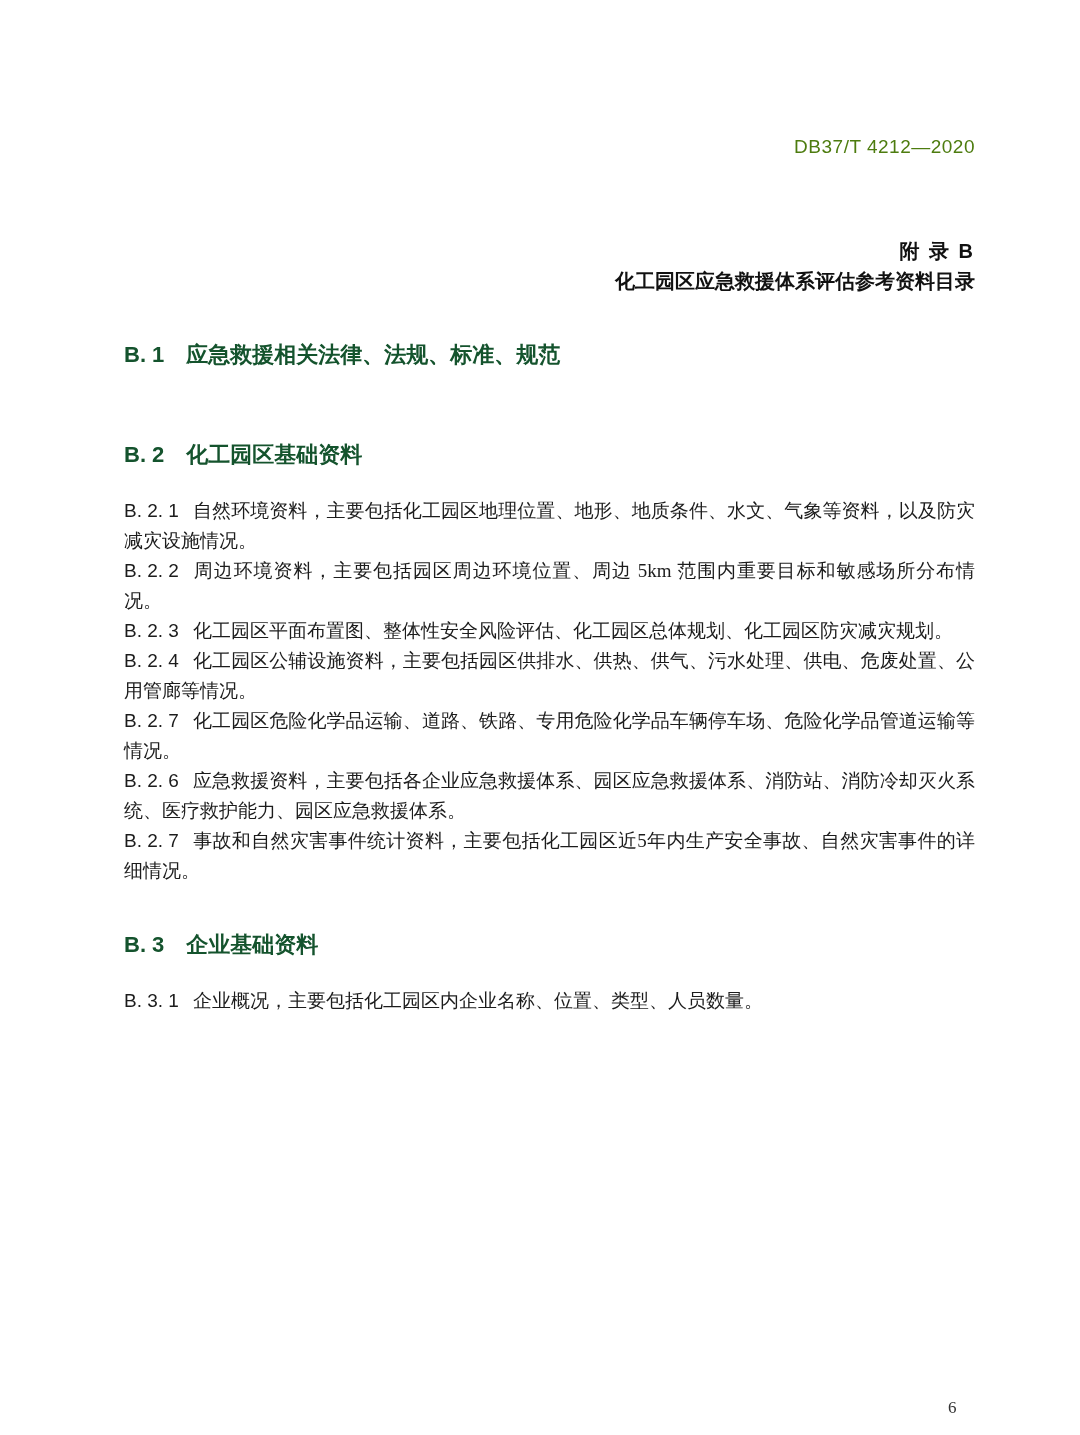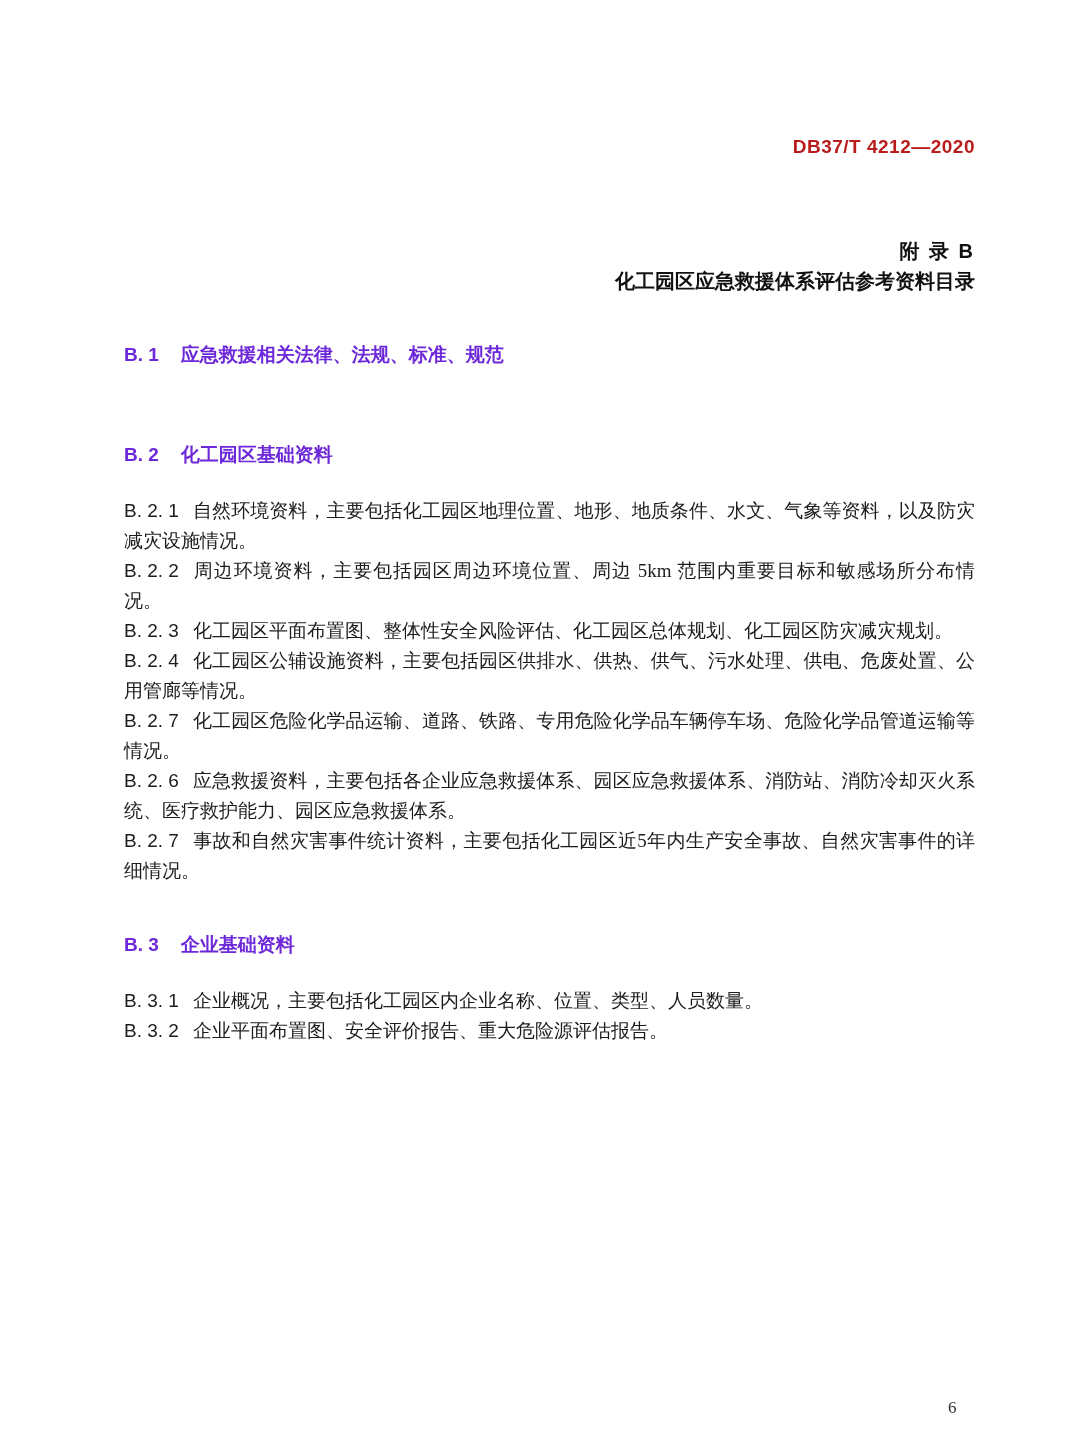--- a/index.html
+++ b/index.html
@@ -14,41 +14,41 @@
     overflow: hidden;
   }
   .content {
     padding: 0 105px 0 124px;
   }
   .doc-header {
     margin-top: 136px;
     text-align: right;
     font-family: "Liberation Sans", sans-serif;
     font-size: 19px;
-    font-weight: 700;
+    font-weight: 400;
     letter-spacing: 0.5px;
-    color: #b91c1c;
+    color: #4d7c0f;
   }
   .title-block {
     margin-top: 78px;
     text-align: right;
     font-family: "Liberation Sans", sans-serif;
     font-weight: bold;
     color: #111;
   }
   .title-line { font-size: 20px; line-height: 30px; }
   .title-line.appendix { letter-spacing: 2px; }
   .section-heading {
     margin-top: 26px;
     margin-bottom: 26px;
     font-family: "Liberation Sans", sans-serif;
     font-weight: bold;
-    font-size: 19px;
+    font-size: 22px;
     line-height: 30px;
-    color: #6d28d9;
+    color: #14532d;
   }
   .section-heading .sec-num {
     display: inline-block;
     margin-right: 22px;
   }
   .item {
     font-size: 19px;
     line-height: 30px;
     text-align: justify;
     color: #1c1c1c;
@@ -120,23 +120,20 @@
 
     <div class="spacer-lg"></div>
 
     <div class="section-heading">
       <span class="sec-num">B. 3</span><span>企业基础资料</span>
     </div>
 
     <p class="item">
       <span class="item-num">B. 3. 1</span><span>企业概况，主要包括化工园区内企业名称、位置、类型、人员数量。</span>
     </p>
-    <p class="item">
-      <span class="item-num">B. 3. 2</span><span>企业平面布置图、安全评价报告、重大危险源评估报告。</span>
-    </p>
 
     <div class="spacer-lg"></div>
 
 
   </div>
 
   <div class="page-number">6</div>
 </div>
 
 </body></html>

